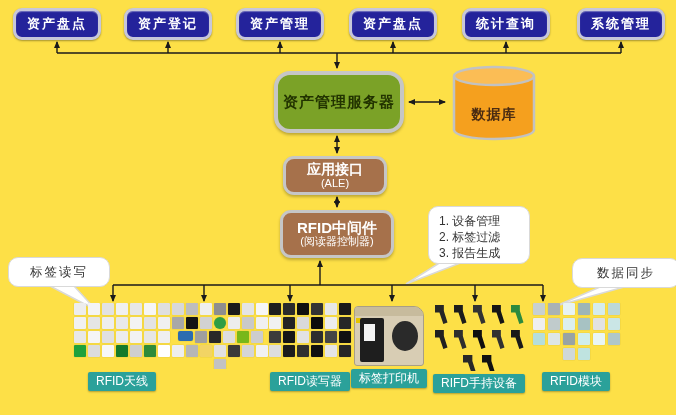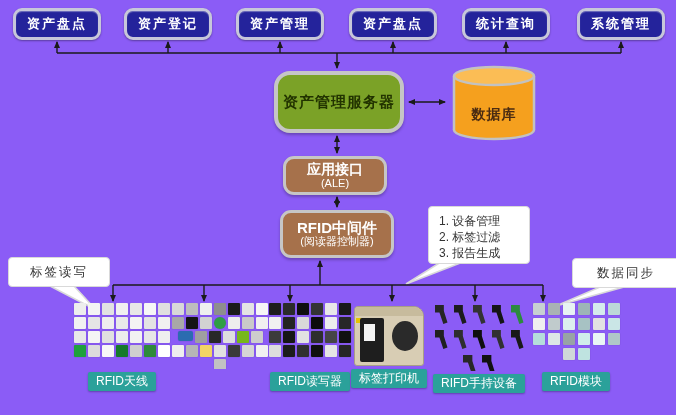--- a/index.html
+++ b/index.html
@@ -1,17 +1,17 @@
 <!DOCTYPE html>
 <html><head>
 <meta charset="utf-8">
 <title>RFID Asset Management Architecture</title>
 <style>
   html,body{margin:0;padding:0;background:#ffffff;font-family:"Liberation Sans","DejaVu Sans",sans-serif;}
-  .stage{position:relative;width:676px;height:415px;background:#8b5cf6;overflow:hidden;}
+  .stage{position:relative;width:676px;height:415px;background:#fde047;overflow:hidden;}
 
   svg.wires{position:absolute;left:0;top:0;z-index:1;}
 
   
   .mod{position:absolute;top:8px;height:32px;width:88px;z-index:2;
        background:#24239b;border:3px solid #c7c7da;border-radius:9px;
        box-sizing:border-box;display:flex;align-items:center;justify-content:center;
        color:#fff;font-weight:bold;font-size:13px;letter-spacing:2px;
        box-shadow:0 1px 2px rgba(0,0,0,.35), inset 0 1px 1px rgba(255,255,255,.35);}
 
@@ -31,21 +31,21 @@
   .brown{position:absolute;z-index:2;background:#a6714b;border:3px solid #c6c6c6;border-radius:11px;
          box-sizing:border-box;display:flex;flex-direction:column;align-items:center;justify-content:center;
          color:#fff;box-shadow:0 2px 3px rgba(0,0,0,.25);}
   .ale{left:283px;top:156px;width:104px;height:39px;}
   .mw{left:280px;top:210px;width:114px;height:48px;}
   .brown .l1{font-weight:bold;font-size:14px;line-height:15px;}
   .mw .l1{font-size:15px;}
   .brown .l2{font-size:11px;line-height:13px;}
 
   
-  .callout{position:absolute;z-index:3;background:#fff;border:1.5px solid #d9d9d9;border-radius:4px;
+  .callout{position:absolute;z-index:3;background:#fff;border:1.5px solid #d9d9d9;border-radius:10px;
            box-sizing:border-box;color:#333;}
   .note{left:428px;top:206px;width:102px;height:58px;padding:6px 0 0 10px;font-size:12px;line-height:16px;}
   .note span{display:block;}
   .bubble{display:flex;align-items:center;justify-content:center;font-size:12.5px;letter-spacing:2px;}
   .cl-left{left:8px;top:257px;width:102px;height:30px;}
   .cl-right{left:572px;top:258px;width:108px;height:30px;}
 
   
   .cluster{position:absolute;top:303px;z-index:2;display:flex;flex-direction:column;align-items:center;justify-content:flex-end;}
   .mosaic{display:flex;flex-wrap:wrap;gap:2px;align-content:flex-start;justify-content:center;

